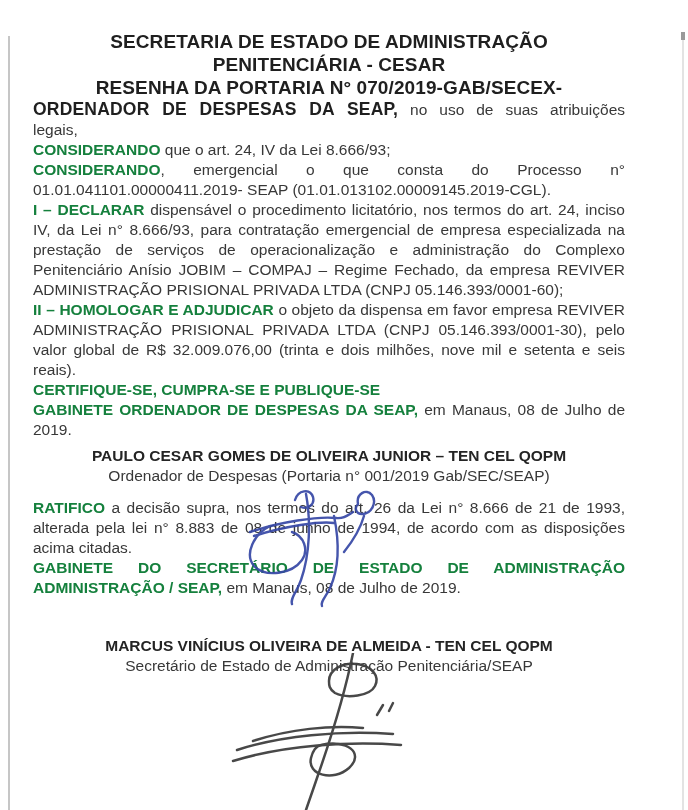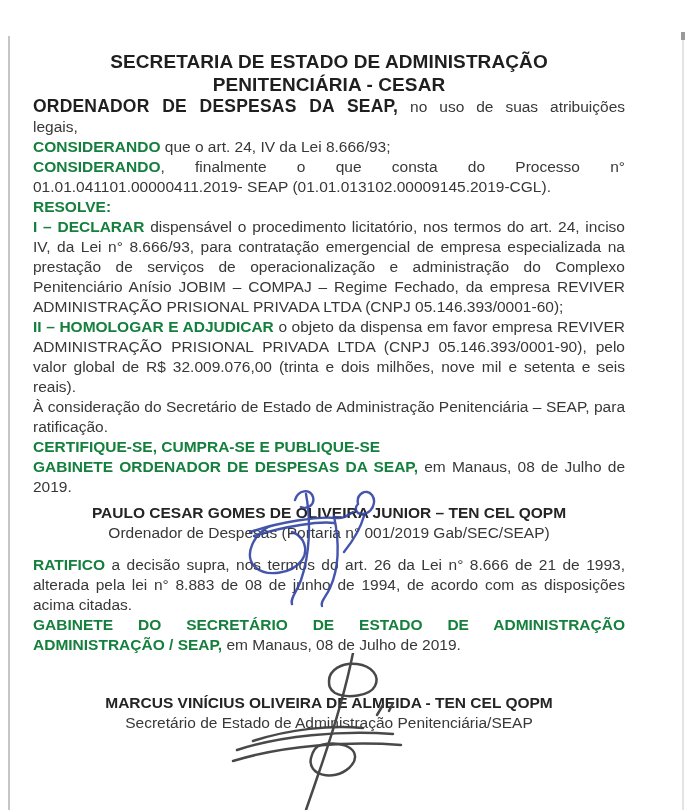--- a/index.html
+++ b/index.html
@@ -17,21 +17,21 @@
   }
   .scan-border-right {
     position: absolute; left: 682px; top: 36px; width: 2px; height: 774px;
     background: #e3e3e3;
   }
   .scan-border-right::before {
     content: ""; position: absolute; top: -4px; left: -1px; width: 4px; height: 8px;
     background: #9a9a9a;
   }
   .doc {
-    position: absolute; left: 33px; top: 42px; width: 592px;
+    position: absolute; left: 33px; top: 22px; width: 592px;
     padding-top: 8px;
     color: #383838;
     font-size: 15.5px;
     line-height: 20px;
   }
   .heading {
     text-align: center;
     font-weight: bold;
     color: #1f1f1f;
     font-size: 19px;
@@ -58,35 +58,34 @@
 <body>
 
 <div class="scan-border-left"></div>
 <div class="scan-border-right"></div>
 
 <div class="doc">
 
   <div class="heading">
     <div>SECRETARIA DE ESTADO DE ADMINISTRAÇÃO</div>
     <div>PENITENCIÁRIA - CESAR</div>
+    <div>RESENHA DA PORTARIA N° 070/2019-GAB/SECEX-</div>
   </div>
 
   <p class="lead"><span class="lead-bold">ORDENADOR DE DESPESAS DA SEAP,</span><span> no uso de suas atribuições legais,</span></p>
 
   <p><b>CONSIDERANDO</b><span> que o art. 24, IV da Lei 8.666/93;</span></p>
 
-  <p><b>CONSIDERANDO</b><span>, finalmente o que consta do Processo n° 01.01.041101.00000411.2019- SEAP (01.01.013102.00009145.2019-CGL).</span></p>
+  <p><b>CONSIDERANDO</b><span>, emergencial o que consta do Processo n° 01.01.041101.00000411.2019- SEAP (01.01.013102.00009145.2019-CGL).</span></p>
 
-  <p><b>RESOLVE:</b></p>
 
   <p><b>I – DECLARAR</b><span> dispensável o procedimento licitatório, nos termos do art. 24, inciso IV, da Lei n° 8.666/93, para contratação emergencial de empresa especializada na prestação de serviços de operacionalização e administração do Complexo Penitenciário Anísio JOBIM – COMPAJ – Regime Fechado, da empresa REVIVER ADMINISTRAÇÃO PRISIONAL PRIVADA LTDA (CNPJ 05.146.393/0001-60);</span></p>
 
-  <p><b>II – HOMOLOGAR E ADJUDICAR</b><span> o objeto da dispensa em favor empresa REVIVER ADMINISTRAÇÃO PRISIONAL PRIVADA LTDA (CNPJ 05.146.393/0001-90), pelo valor global de R$ 32.009.076,00 (trinta e dois milhões, nove mil e setenta e seis reais).</span></p>
+  <p><b>II – HOMOLOGAR E ADJUDICAR</b><span> o objeto da dispensa em favor empresa REVIVER ADMINISTRAÇÃO PRISIONAL PRIVADA LTDA (CNPJ 05.146.393/0001-30), pelo valor global de R$ 32.009.076,00 (trinta e dois milhões, nove mil e setenta e seis reais).</span></p>
 
-  <p>À consideração do Secretário de Estado de Administração Penitenciária – SEAP, para ratificação.</p>
 
   <p><b>CERTIFIQUE-SE, CUMPRA-SE E PUBLIQUE-SE</b></p>
 
   <p><b>GABINETE ORDENADOR DE DESPESAS DA SEAP,</b><span> em Manaus, 08 de Julho de 2019.</span></p>
 
   <div class="sig-block sig-block-1">
     <div class="sig-name">PAULO CESAR GOMES DE OLIVEIRA JUNIOR – TEN CEL QOPM</div>
     <div class="sig-role">Ordenador de Despesas (Portaria n° 001/2019 Gab/SEC/SEAP)</div>
   </div>
 

